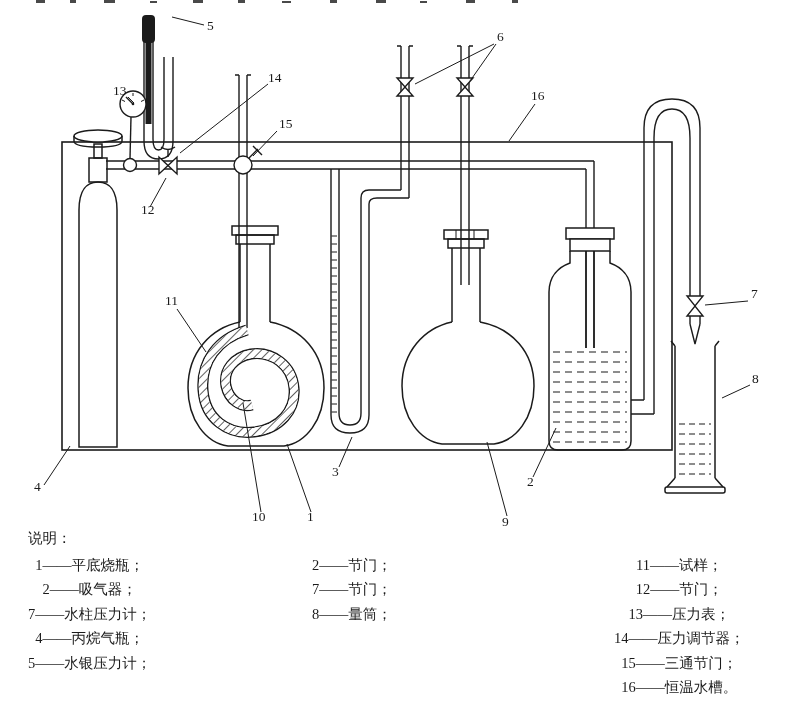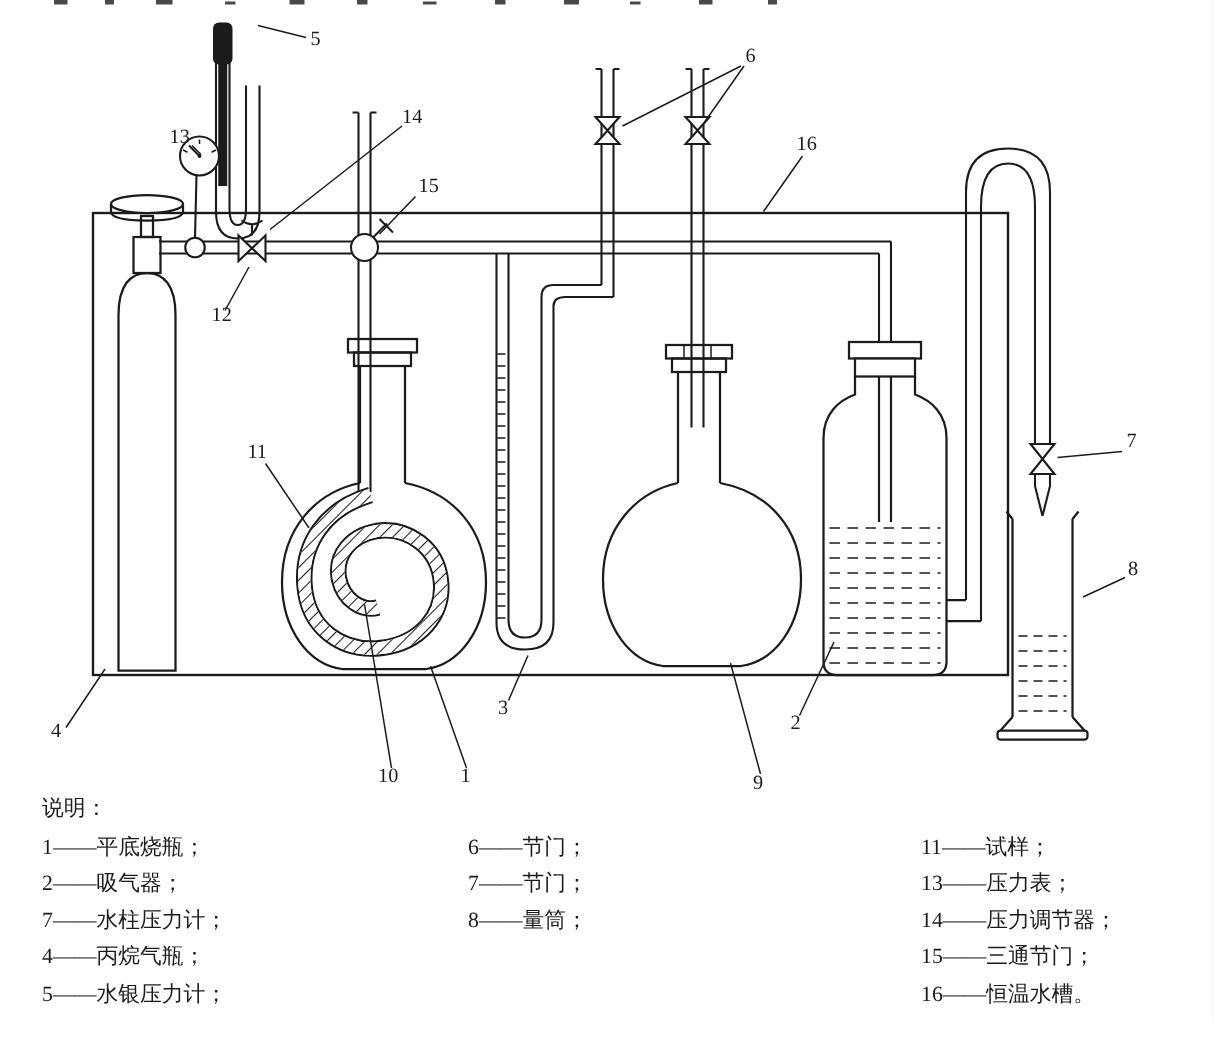--- a/index.html
+++ b/index.html
@@ -6,21 +6,21 @@
   .stage{
     position:relative;width:809px;height:704px;background:#ffffff;
     font-family:"Liberation Serif", serif;color:#1b1b1b;overflow:hidden;
     margin:0 auto;
   }
   svg{display:block;}
   .callout{font-size:13.5px;fill:#1b1b1b;}
   .legend{position:absolute;left:0;top:528px;width:809px;height:176px;}
   .legend-heading{position:absolute;left:28px;top:1px;font-size:14.5px;white-space:nowrap;}
   .legend-col{position:absolute;top:25px;font-size:14.5px;}
-  .legend-col .legend-item{line-height:24.4px;white-space:nowrap;}
+  .legend-col .legend-item{line-height:24.4px;white-space:nowrap;text-align:center;}
   .col1{left:28px}.col2{left:312px}.col3{left:614px}
 </style>
 </head>
 <body>
 
 <div class="stage">
 
   <svg width="809" height="528" viewBox="0 0 809 528">
     <defs>
       <pattern id="coilhatch" patternUnits="userSpaceOnUse" width="6" height="6" patternTransform="rotate(45)">
@@ -220,26 +220,27 @@
   <div class="legend">
     <div class="legend-heading">说明：</div>
     <div class="legend-col col1">
       <div class="legend-item">1——平底烧瓶；</div>
       <div class="legend-item">2——吸气器；</div>
       <div class="legend-item">7——水柱压力计；</div>
       <div class="legend-item">4——丙烷气瓶；</div>
       <div class="legend-item">5——水银压力计；</div>
     </div>
     <div class="legend-col col2">
-      <div class="legend-item">6——节门；</div>
+      <div class="legend-item">2——节门；</div>
       <div class="legend-item">7——节门；</div>
       <div class="legend-item">8——量筒；</div>
     </div>
     <div class="legend-col col3">
       <div class="legend-item">11——试样；</div>
+      <div class="legend-item">12——节门；</div>
       <div class="legend-item">13——压力表；</div>
       <div class="legend-item">14——压力调节器；</div>
       <div class="legend-item">15——三通节门；</div>
       <div class="legend-item">16——恒温水槽。</div>
     </div>
   </div>
 
 </div>
 
 </body></html>

